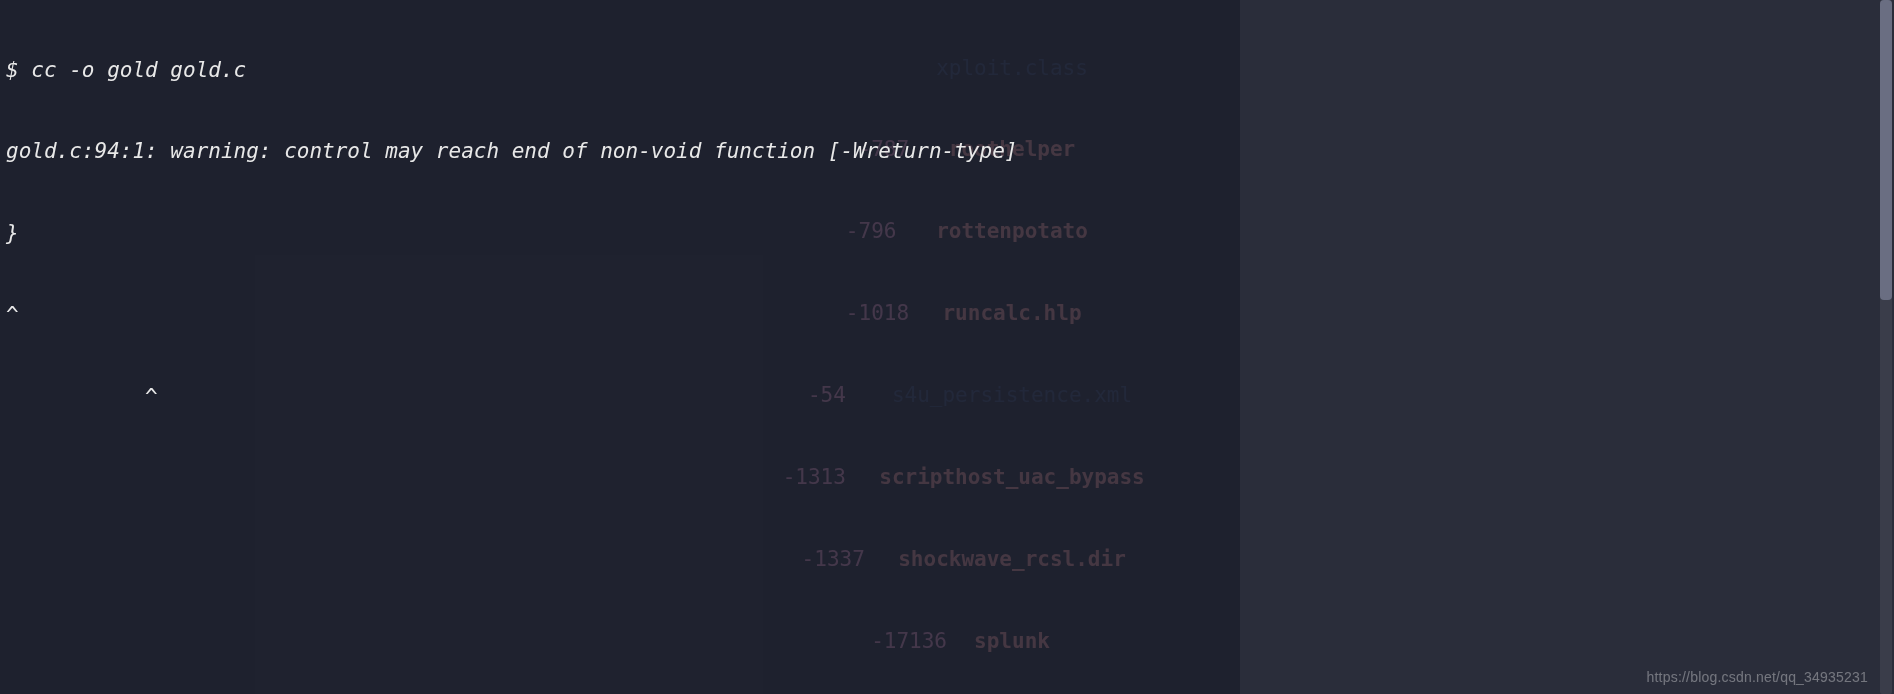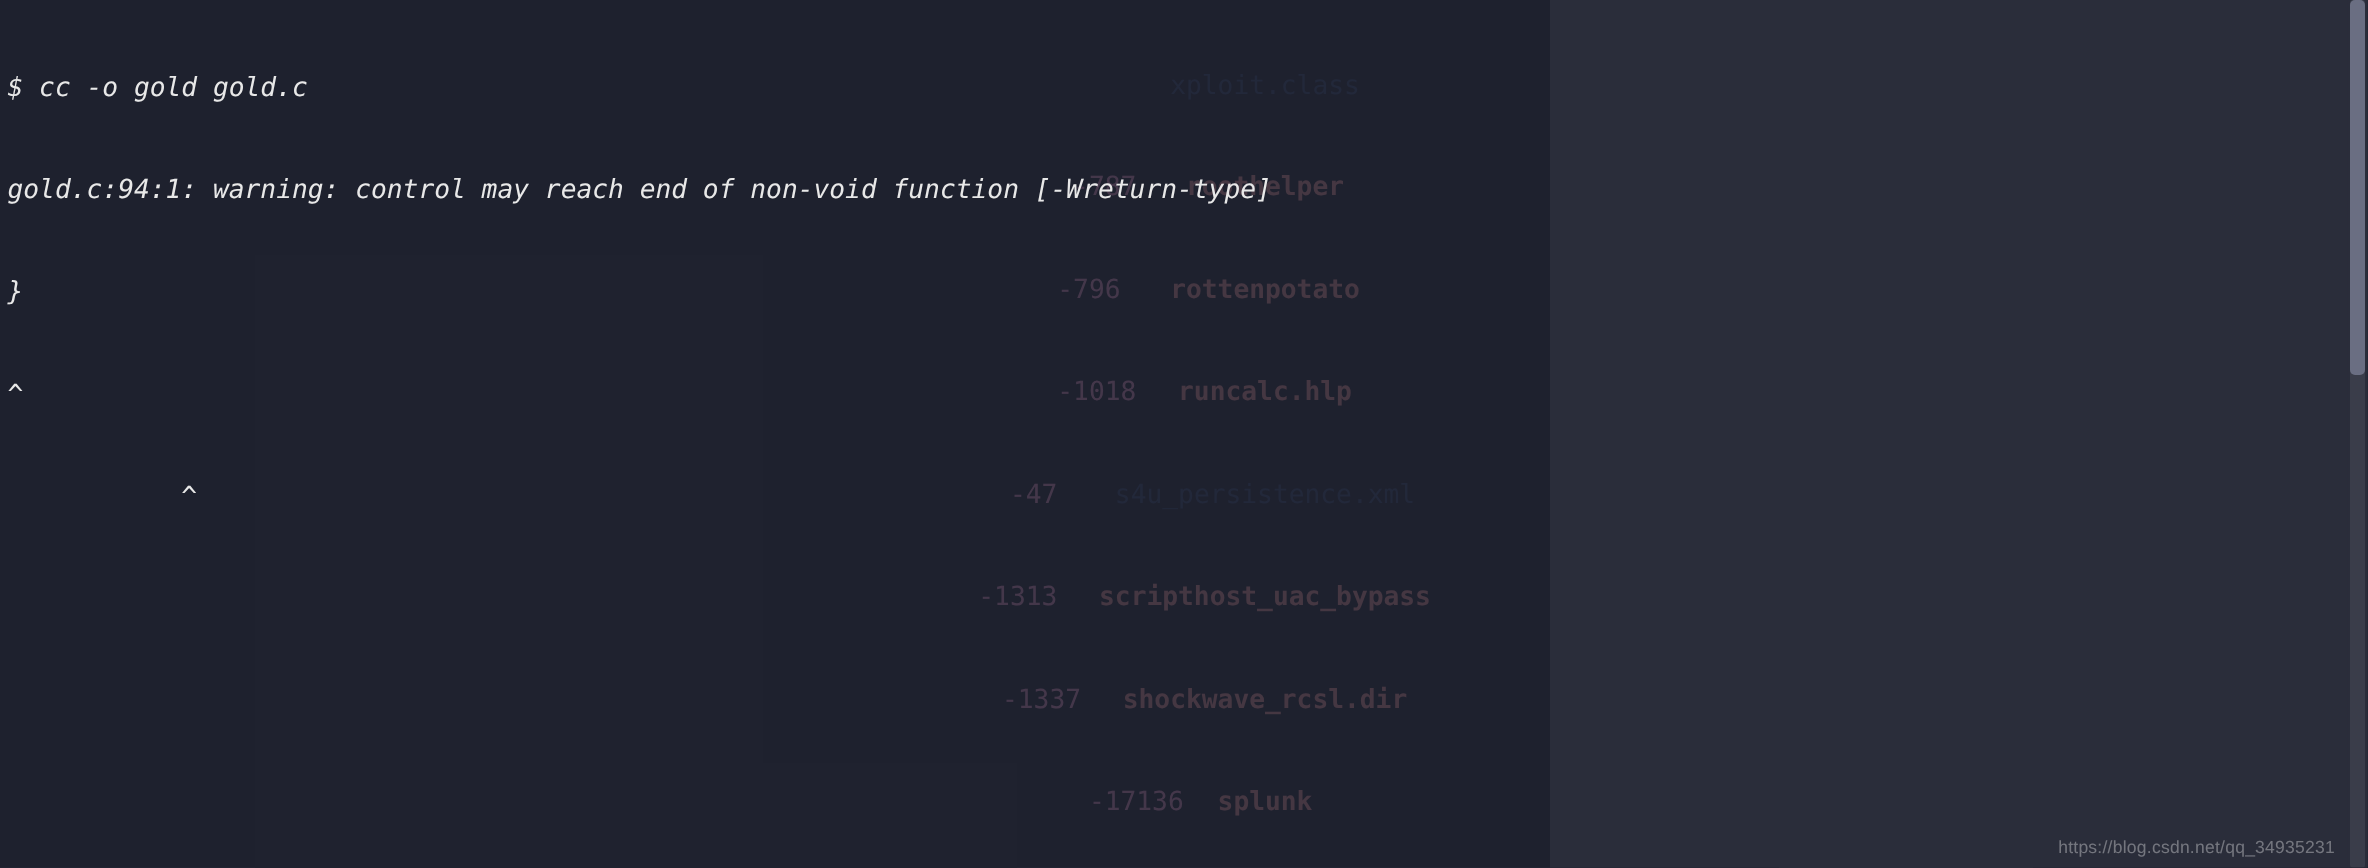--- a/index.html
+++ b/index.html
@@ -90,21 +90,21 @@
 </head>
 <body>
 
 <div class="stage">
 
   <div class="bg-listing">
     <span class="bg-line"><span class="bg-left"></span><span class="bg-right">xploit.class</span></span>
     <span class="bg-line"><span class="bg-left">-787</span><span class="bg-right bg-hl">roothelper</span></span>
     <span class="bg-line"><span class="bg-left">-796</span><span class="bg-right bg-hl">rottenpotato</span></span>
     <span class="bg-line"><span class="bg-left">-1018</span><span class="bg-right bg-hl">runcalc.hlp</span></span>
-    <span class="bg-line"><span class="bg-left">-47</span><span class="bg-right">s4u_persistence.xml</span></span>
+    <span class="bg-line"><span class="bg-left">-54</span><span class="bg-right">s4u_persistence.xml</span></span>
     <span class="bg-line"><span class="bg-left">-1313</span><span class="bg-right bg-hl">scripthost_uac_bypass</span></span>
     <span class="bg-line"><span class="bg-left">-1337</span><span class="bg-right bg-hl">shockwave_rcsl.dir</span></span>
     <span class="bg-line"><span class="bg-left">-17136</span><span class="bg-right bg-hl">splunk</span></span>
     
     
     
     
     
     
     

